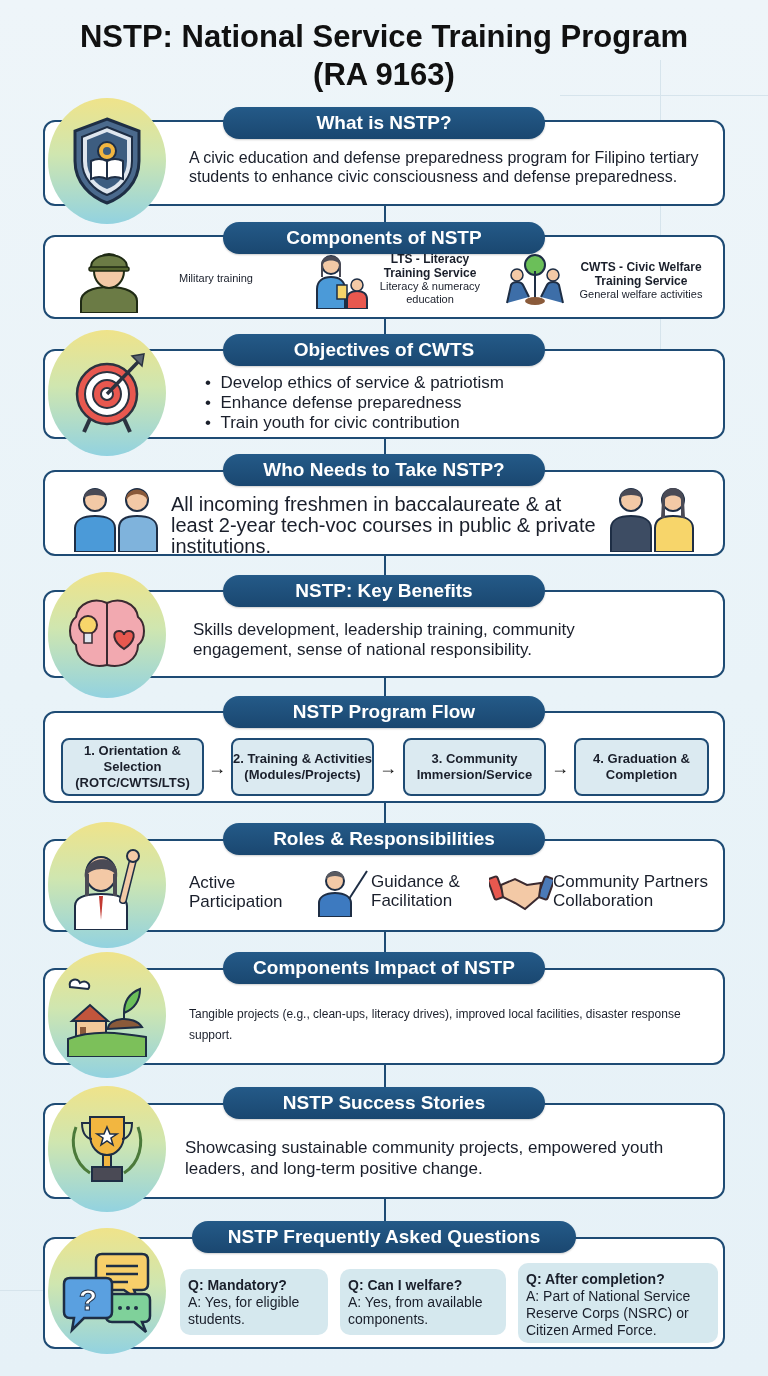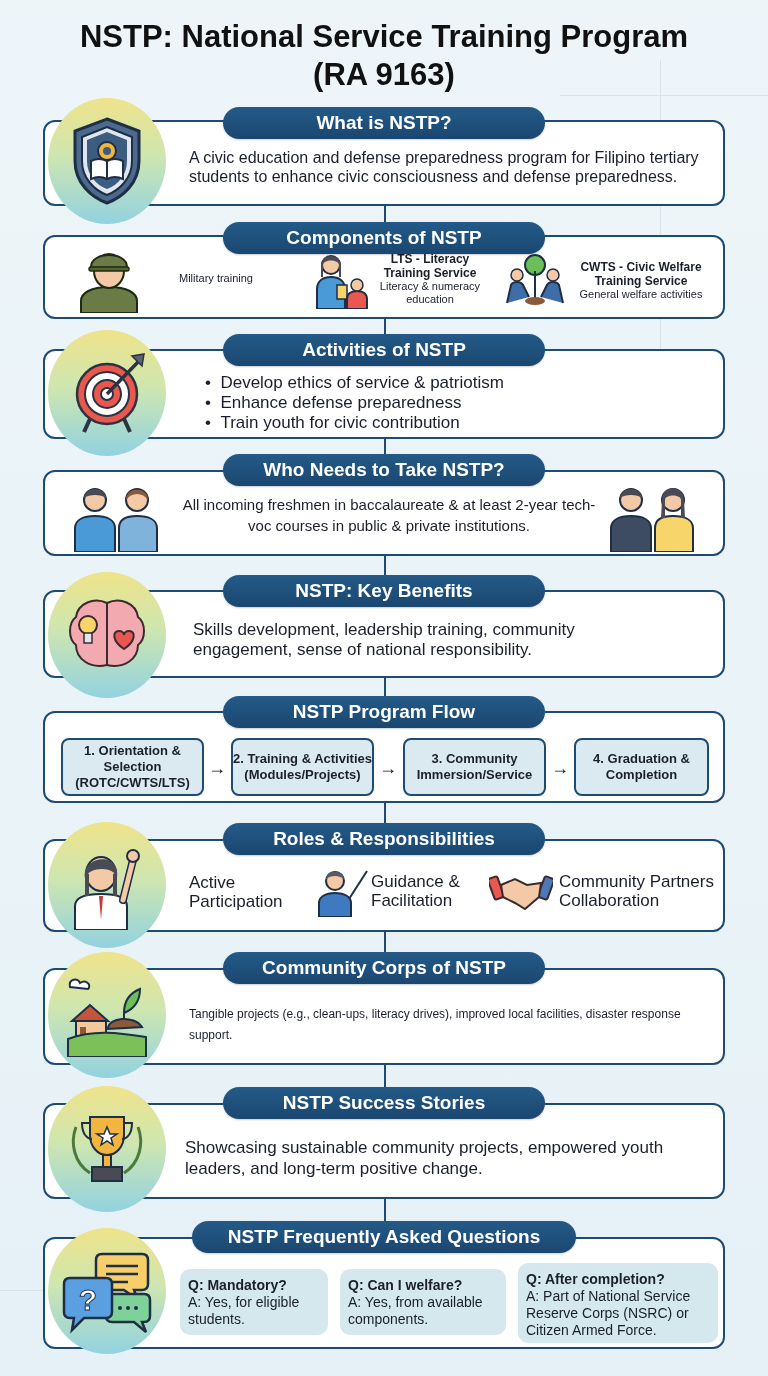--- a/index.html
+++ b/index.html
@@ -140,21 +140,21 @@
 </div>
 <div class="pill" style="top:222px;width:322px;">Components of NSTP</div>
 
 <div class="panel" style="top:349px;height:90px;">
   <ul style="position:absolute;left:160px;top:22px;list-style:none;font-size:17px;line-height:20px;">
     <li>•&nbsp;&nbsp;<span>Develop ethics of service &amp; patriotism</span></li>
     <li>•&nbsp;&nbsp;<span>Enhance defense preparedness</span></li>
     <li>•&nbsp;&nbsp;<span>Train youth for civic contribution</span></li>
   </ul>
 </div>
-<div class="pill" style="top:334px;width:322px;">Activities of NSTP</div>
+<div class="pill" style="top:334px;width:322px;">Objectives of CWTS</div>
 <div class="badge" style="left:48px;top:330px;">
   <span>
     <svg width="86" height="86" viewBox="0 0 86 86">
       <line x1="30" y1="60" x2="20" y2="82" stroke="#2b3340" stroke-width="4"></line>
       <line x1="56" y1="60" x2="66" y2="82" stroke="#2b3340" stroke-width="4"></line>
       <circle cx="43" cy="44" r="30" fill="#e8584f" stroke="#2b3340" stroke-width="2.5"></circle>
       <circle cx="43" cy="44" r="22" fill="#fff" stroke="#2b3340" stroke-width="2"></circle>
       <circle cx="43" cy="44" r="14" fill="#e8584f" stroke="#2b3340" stroke-width="2"></circle>
       <circle cx="43" cy="44" r="6" fill="#fff" stroke="#2b3340" stroke-width="2"></circle>
       <line x1="43" y1="44" x2="74" y2="12" stroke="#2b3340" stroke-width="3.5"></line>
@@ -167,21 +167,21 @@
   <span style="position:absolute;left:26px;top:6px;">
     <svg width="90" height="74" viewBox="0 0 90 74">
       <path d="M4 74 V50 C4 42 12 38 24 38 C36 38 44 42 44 50 V74 Z" fill="#4b9ad8" stroke="#1e2e45" stroke-width="2"></path>
       <circle cx="24" cy="22" r="11" fill="#f3c9a6" stroke="#1e2e45" stroke-width="2"></circle>
       <path d="M13 20 C13 8 35 8 35 20 C30 16 18 16 13 20 Z" fill="#4a4a55"></path>
       <path d="M48 74 V50 C48 42 54 38 66 38 C78 38 86 42 86 50 V74 Z" fill="#7fb3dc" stroke="#1e2e45" stroke-width="2"></path>
       <circle cx="66" cy="22" r="11" fill="#f3c9a6" stroke="#1e2e45" stroke-width="2"></circle>
       <path d="M55 22 C55 8 77 8 77 22 C72 14 60 14 55 22 Z" fill="#8a5a3a"></path>
     </svg>
   </span>
-  <div class="body-text" style="left:126px;top:22px;width:436px;text-align:center;font-size:15px;line-height:21px;">All incoming freshmen in baccalaureate &amp; at least 2-year tech-voc courses in public &amp; private institutions.</div>
+  <div class="body-text" style="left:126px;top:22px;width:436px;font-size:20px;line-height:21px;">All incoming freshmen in baccalaureate &amp; at least 2-year tech-voc courses in public &amp; private institutions.</div>
   <span style="position:absolute;right:26px;top:6px;">
     <svg width="90" height="74" viewBox="0 0 90 74">
       <path d="M4 74 V50 C4 42 12 38 24 38 C36 38 44 42 44 50 V74 Z" fill="#3d4c63" stroke="#1e2e45" stroke-width="2"></path>
       <circle cx="24" cy="22" r="11" fill="#f3c9a6" stroke="#1e2e45" stroke-width="2"></circle>
       <path d="M13 20 C13 8 35 8 35 20 C30 16 18 16 13 20 Z" fill="#4a4a55"></path>
       <path d="M48 74 V50 C48 42 54 38 66 38 C78 38 86 42 86 50 V74 Z" fill="#f7d56a" stroke="#1e2e45" stroke-width="2"></path>
       <circle cx="66" cy="22" r="11" fill="#f3c9a6" stroke="#1e2e45" stroke-width="2"></circle>
       <path d="M55 22 C55 6 77 6 77 22 L78 40 H74 V22 C74 16 58 16 58 22 V40 H54 Z" fill="#4a4a55"></path>
     </svg>
   </span>
@@ -232,21 +232,21 @@
     <span class="role-text" style="margin-left:2px;width:96px;display:block;">Guidance &amp; Facilitation</span>
   </div>
   <div class="role" style="left:444px;top:28px;">
     <span>
       <svg width="64" height="44" viewBox="0 0 64 44">
         <rect x="2" y="8" width="10" height="22" rx="2" fill="#e8584f" stroke="#3a2a30" stroke-width="2" transform="rotate(-20 7 19)"></rect>
         <rect x="52" y="8" width="10" height="22" rx="2" fill="#4b7ab8" stroke="#3a2a30" stroke-width="2" transform="rotate(20 57 19)"></rect>
         <path d="M12 16 L26 10 L38 16 L52 14 L50 28 L36 40 L26 34 L14 28 Z" fill="#f3c9a6" stroke="#3a2a30" stroke-width="2"></path>
       </svg>
     </span>
-    <span class="role-text" style="margin-left:6px;width:170px;display:block;">Community Partners Collaboration</span>
+    <span class="role-text" style="margin-left:0;width:170px;display:block;">Community Partners Collaboration</span>
   </div>
 </div>
 <div class="pill" style="top:823px;width:322px;">Roles &amp; Responsibilities</div>
 <div class="badge" style="left:48px;top:822px;">
   <span>
     <svg width="80" height="90" viewBox="0 0 80 90">
       <path d="M8 90 V66 C8 58 18 54 34 54 C50 54 60 58 60 66 V90 Z" fill="#fff" stroke="#1e2e45" stroke-width="2"></path>
       <path d="M32 56 L34 80 L36 56 Z" fill="#c23a32"></path>
       <path d="M56 60 L66 20" stroke="#1e2e45" stroke-width="8" stroke-linecap="round"></path>
       <path d="M56 60 L66 20" stroke="#f3c9a6" stroke-width="5" stroke-linecap="round"></path>
@@ -254,21 +254,21 @@
       <ellipse cx="34" cy="34" rx="15" ry="17" fill="#f3c9a6" stroke="#1e2e45" stroke-width="2"></ellipse>
       <path d="M18 38 C14 16 54 10 50 38 C48 26 22 26 18 38 Z" fill="#4a4a55"></path>
       <path d="M18 32 V56 H22 V34 Z M50 32 V56 H46 V34 Z" fill="#4a4a55"></path>
     </svg>
   </span>
 </div>
 
 <div class="panel" style="top:968px;height:97px;">
   <div class="body-text" style="left:144px;top:34px;width:520px;font-size:12px;line-height:21px;">Tangible projects (e.g., clean-ups, literacy drives), improved local facilities, disaster response support.</div>
 </div>
-<div class="pill" style="top:952px;width:322px;">Community Corps of NSTP</div>
+<div class="pill" style="top:952px;width:322px;">Components Impact of NSTP</div>
 <div class="badge" style="left:48px;top:952px;">
   <span>
     <svg width="86" height="84" viewBox="0 0 86 84">
       <path d="M6 14 C4 6 14 4 16 10 C22 6 28 12 24 16 Z" fill="#fff" stroke="#1e2e45" stroke-width="2"></path>
       <path d="M60 40 C60 28 66 20 76 16 C76 28 70 36 60 40 Z" fill="#6bbf59" stroke="#1e2e45" stroke-width="2"></path>
       <line x1="60" y1="40" x2="60" y2="54" stroke="#1e2e45" stroke-width="2"></line>
       <path d="M44 56 C44 44 70 42 78 54 Z" fill="#8a5a3a" stroke="#1e2e45" stroke-width="2"></path>
       <path d="M8 48 L26 32 L44 48 Z" fill="#c2553c" stroke="#1e2e45" stroke-width="2"></path>
       <rect x="12" y="48" width="30" height="20" fill="#f3c99a" stroke="#1e2e45" stroke-width="2"></rect>
       <rect x="16" y="54" width="6" height="14" fill="#8a5a3a"></rect>

